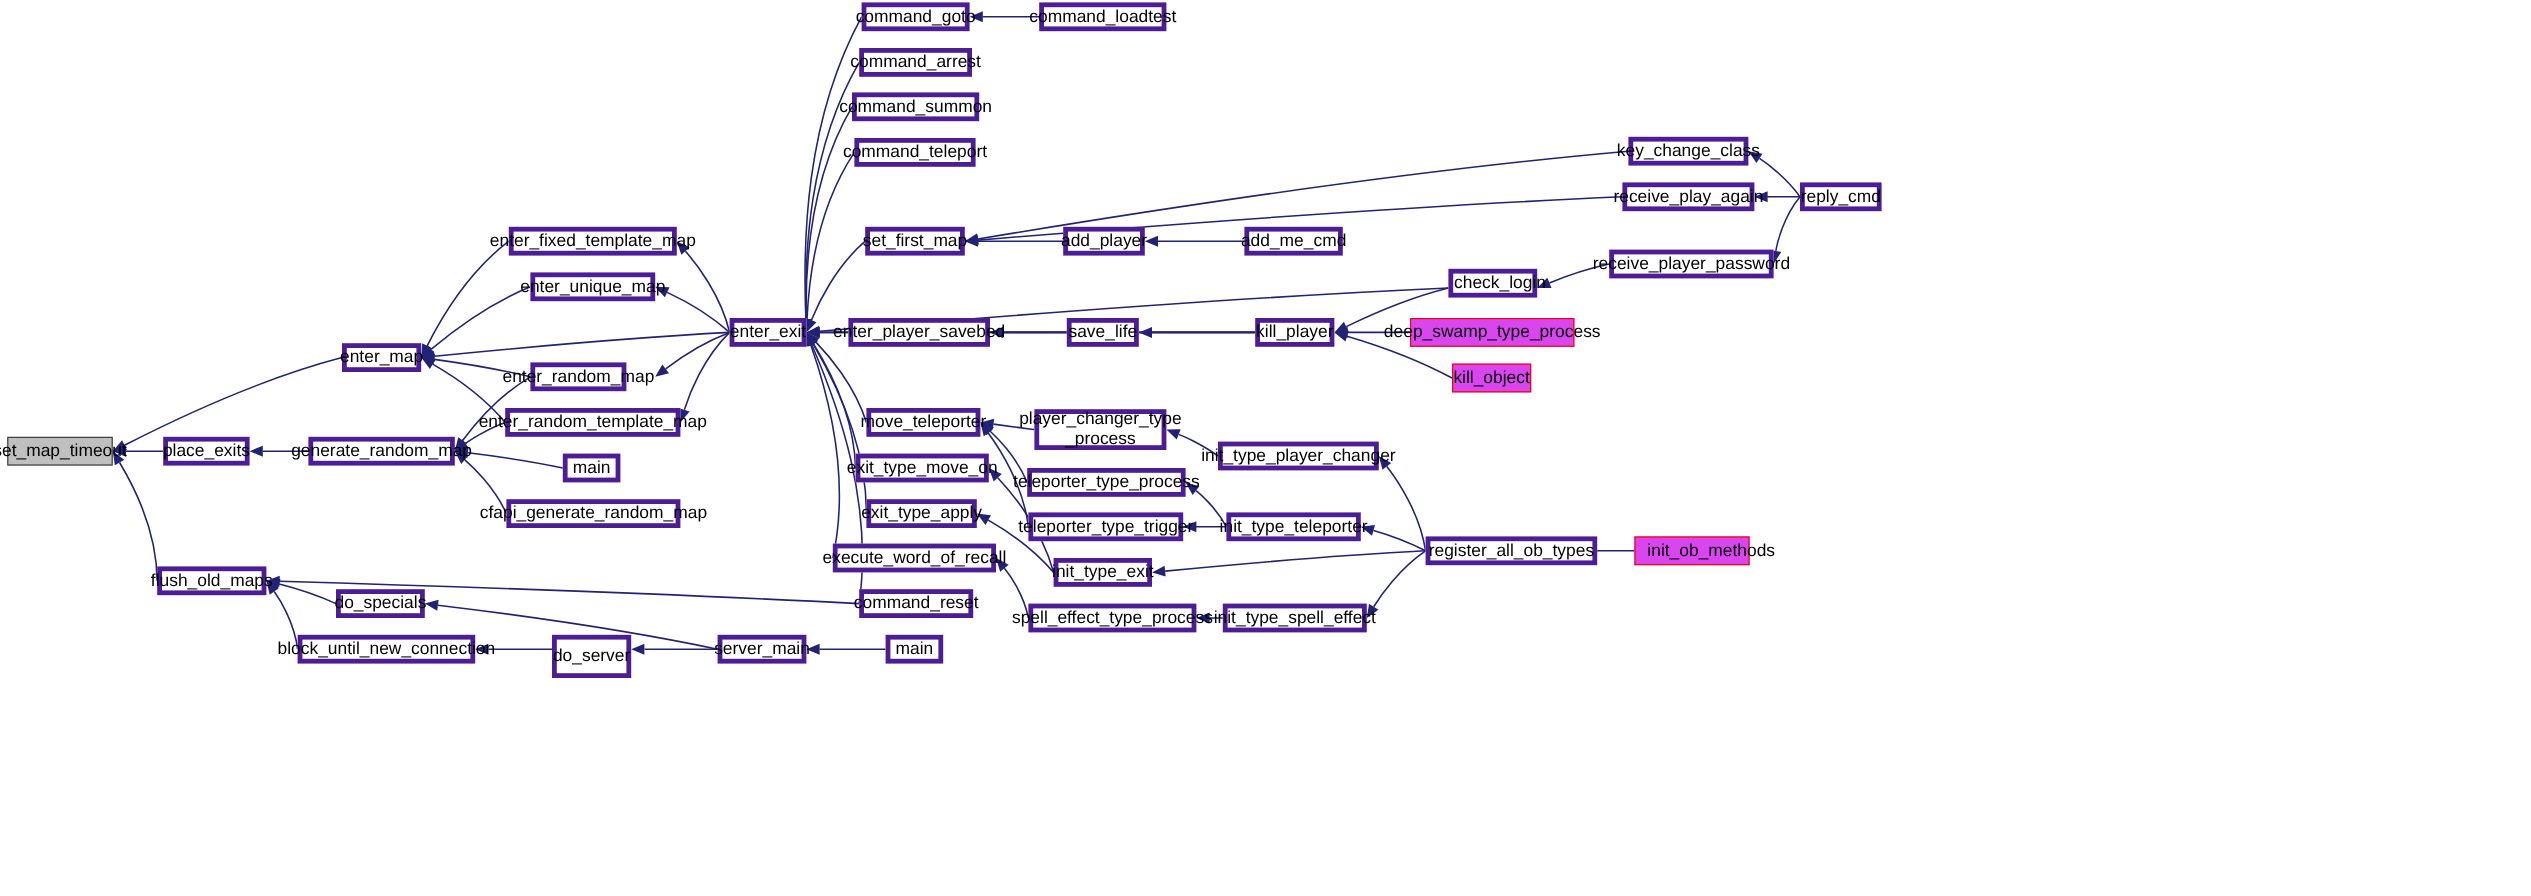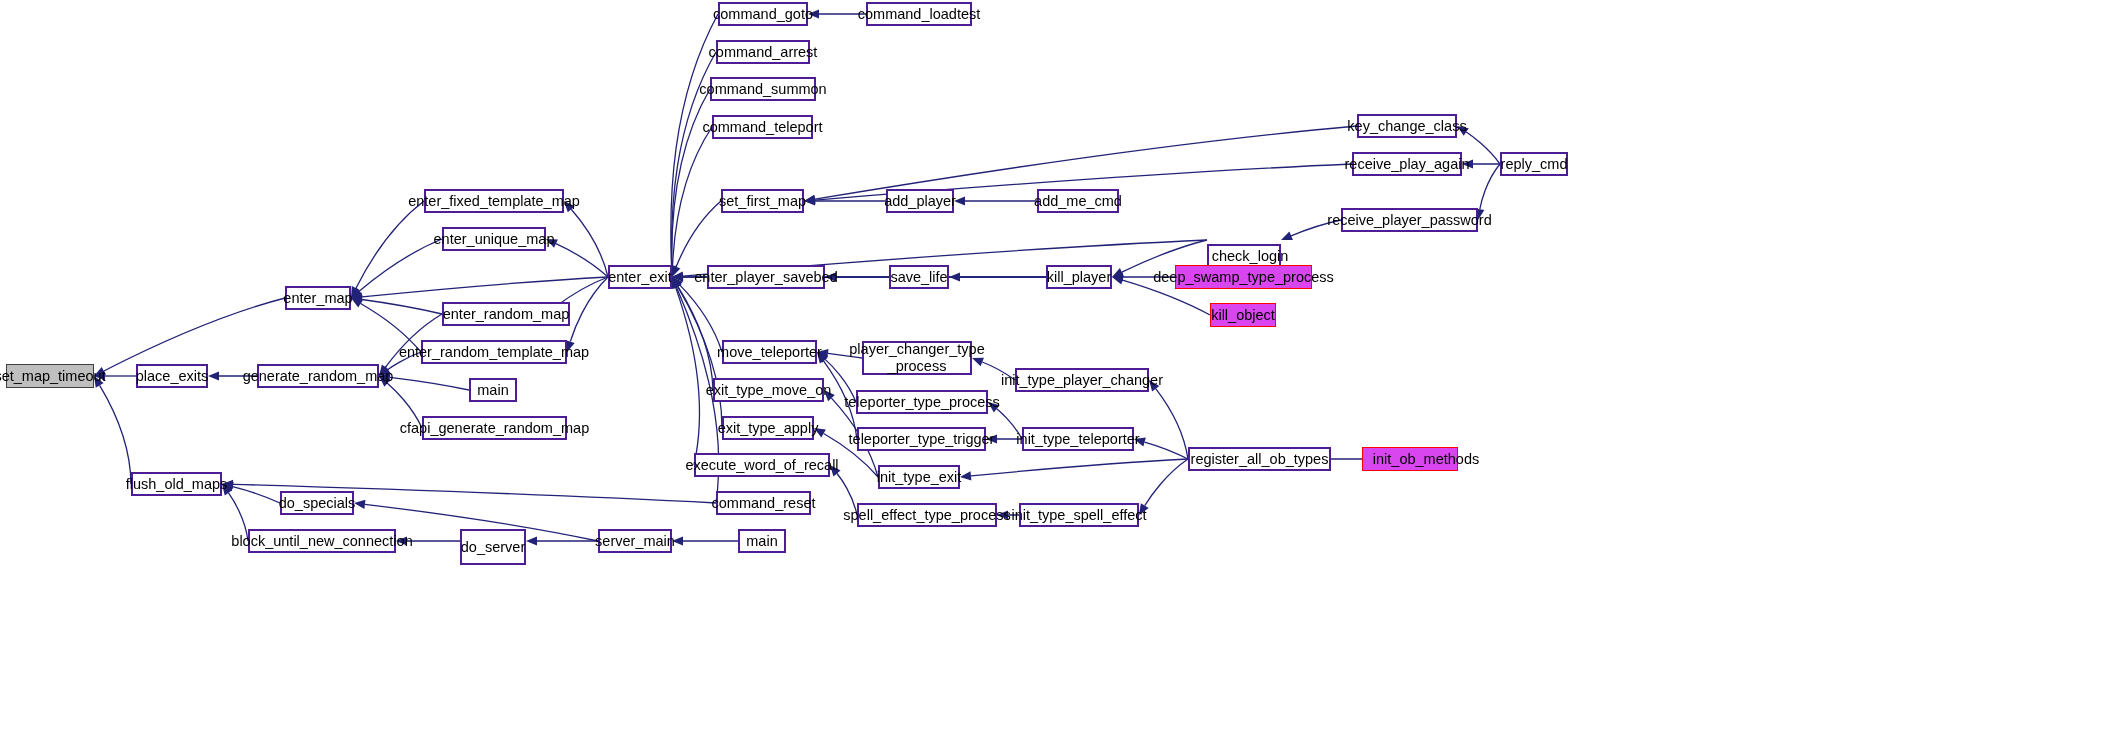--- a/index.html
+++ b/index.html
@@ -8,21 +8,21 @@
     width:2109px;
     height:747px;
     background:#ffffff;
     font-family:"Liberation Sans", sans-serif;
     overflow:hidden;
   }
   #edges{position:absolute;left:0;top:0;width:2109px;height:747px;}
   .node{
     position:absolute;
     box-sizing:border-box;
-    border:2px solid #4c1d95;
+    border:4px solid #4c1d95;
     background:#ffffff;
     color:#000000;
     font-size:14.5px;
     line-height:1.15;
     display:flex;
     align-items:center;
     justify-content:center;
     text-align:center;
     white-space:pre;
     letter-spacing:0px;
@@ -176,38 +176,38 @@
       <polygon points="526,541 537,536.4 537,545.6" fill="#222277"></polygon>
       <path d="M 738 541 C 714.9 541, 690.48 541, 683 541" fill="none" stroke="#222277" stroke-width="1.3"></path>
       <polygon points="672,541 683,536.4 683,545.6" fill="#222277"></polygon>
     </svg>
 <div class="node root" style="left: 6px; top: 364px; width: 88px; height: 24px;"><span class="lbl">set_map_timeout</span></div>
     <div class="node" style="left: 136px; top: 364px; width: 72px; height: 24px;"><span class="lbl">place_exits</span></div>
     <div class="node" style="left: 257px; top: 364px; width: 122px; height: 24px;"><span class="lbl">generate_random_map</span></div>
     <div class="node" style="left: 285px; top: 286px; width: 66px; height: 24px;"><span class="lbl">enter_map</span></div>
     <div class="node" style="left: 424px; top: 189px; width: 140px; height: 24px;"><span class="lbl">enter_fixed_template_map</span></div>
     <div class="node" style="left: 442px; top: 227px; width: 104px; height: 24px;"><span class="lbl">enter_unique_map</span></div>
-    <div class="node" style="left: 442px; top: 302px; width: 128px; height: 24px; text-align: center;"><span class="lbl">enter_random_map</span></div>
+    <div class="node" style="left: 442px; top: 302px; width: 80px; height: 24px; text-align: center;"><span class="lbl">enter_random_map</span></div>
     <div class="node" style="left: 421px; top: 340px; width: 146px; height: 24px;"><span class="lbl">enter_random_template_map</span></div>
     <div class="node" style="left: 469px; top: 378px; width: 48px; height: 24px;"><span class="lbl">main</span></div>
     <div class="node" style="left: 422px; top: 416px; width: 145px; height: 24px;"><span class="lbl">cfapi_generate_random_map</span></div>
     <div class="node" style="left: 608px; top: 265px; width: 64px; height: 24px;"><span class="lbl">enter_exit</span></div>
     <div class="node" style="left: 718px; top: 2px; width: 90px; height: 24px;"><span class="lbl">command_goto</span></div>
     <div class="node" style="left: 866px; top: 2px; width: 106px; height: 24px;"><span class="lbl">command_loadtest</span></div>
     <div class="node" style="left: 716px; top: 40px; width: 94px; height: 24px;"><span class="lbl">command_arrest</span></div>
     <div class="node" style="left: 710px; top: 77px; width: 106px; height: 24px;"><span class="lbl">command_summon</span></div>
     <div class="node" style="left: 712px; top: 115px; width: 101px; height: 24px;"><span class="lbl">command_teleport</span></div>
     <div class="node" style="left: 721px; top: 189px; width: 83px; height: 24px;"><span class="lbl">set_first_map</span></div>
     <div class="node" style="left: 886px; top: 189px; width: 68px; height: 24px;"><span class="lbl">add_player</span></div>
     <div class="node" style="left: 1037px; top: 189px; width: 82px; height: 24px;"><span class="lbl">add_me_cmd</span></div>
     <div class="node" style="left: 1357px; top: 114px; width: 100px; height: 24px;"><span class="lbl">key_change_class</span></div>
     <div class="node" style="left: 1352px; top: 152px; width: 110px; height: 24px;"><span class="lbl">receive_play_again</span></div>
     <div class="node" style="left: 1500px; top: 152px; width: 68px; height: 24px;"><span class="lbl">reply_cmd</span></div>
     <div class="node" style="left: 1341px; top: 208px; width: 137px; height: 24px;"><span class="lbl">receive_player_password</span></div>
-    <div class="node" style="left: 1207px; top: 244px; width: 74px; height: 24px; padding-left: 12px;"><span class="lbl">check_login</span></div>
+    <div class="node" style="left: 1207px; top: 224px; width: 74px; height: 24px; padding-left: 12px;"><span class="lbl">check_login</span></div>
     <div class="node" style="left: 707px; top: 265px; width: 118px; height: 24px;"><span class="lbl">enter_player_savebed</span></div>
     <div class="node" style="left: 889px; top: 265px; width: 60px; height: 24px;"><span class="lbl">save_life</span></div>
     <div class="node" style="left: 1046px; top: 265px; width: 66px; height: 24px;"><span class="lbl">kill_player</span></div>
     <div class="node red" style="left: 1175px; top: 265px; width: 137px; height: 24px;"><span class="lbl">deep_swamp_type_process</span></div>
     <div class="node red" style="left: 1210px; top: 303px; width: 66px; height: 24px;"><span class="lbl">kill_object</span></div>
     <div class="node" style="left: 722px; top: 340px; width: 95px; height: 24px;"><span class="lbl">move_teleporter</span></div>
     <div class="node" style="left: 862px; top: 341px; width: 110px; height: 34px;"><span class="lbl">player_changer_type
 _process</span></div>
     <div class="node" style="left: 1015px; top: 368px; width: 134px; height: 24px;"><span class="lbl">init_type_player_changer</span></div>
     <div class="node" style="left: 713px; top: 378px; width: 111px; height: 24px;"><span class="lbl">exit_type_move_on</span></div>

